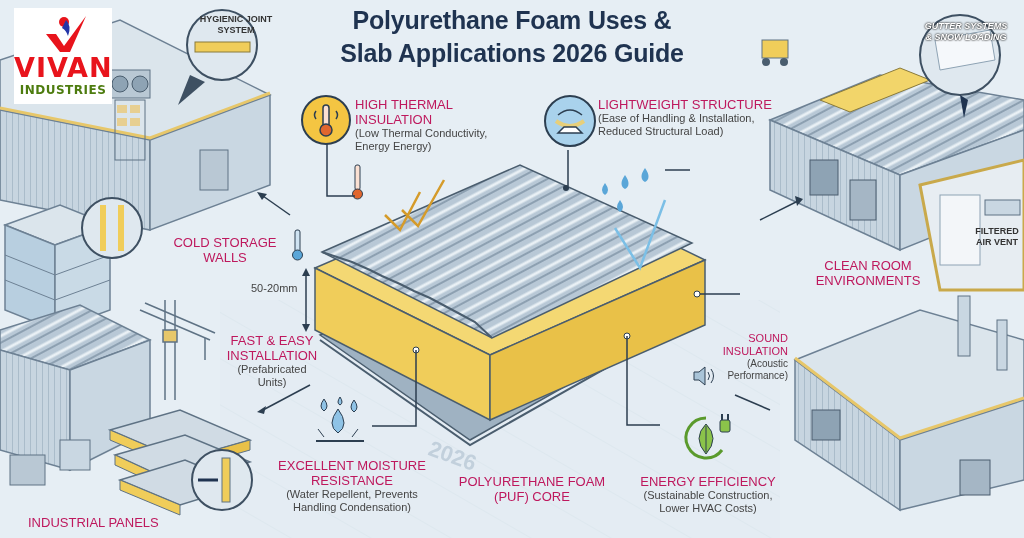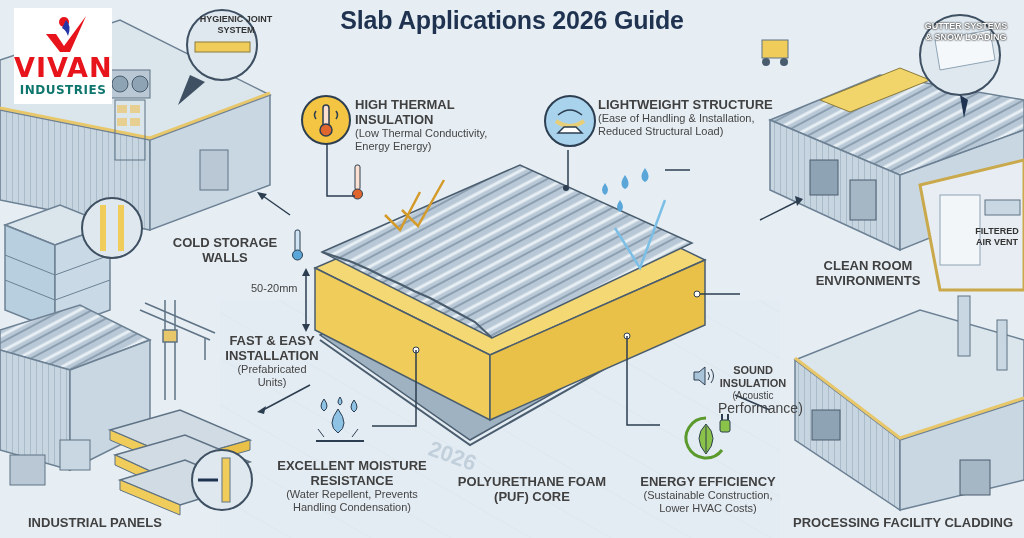--- a/index.html
+++ b/index.html
@@ -16,22 +16,22 @@
   .title {
     position: absolute; left: 300px; top: 4px; width: 424px;
     text-align: center; color: #1f3350; font-weight: bold;
     font-size: 25px; line-height: 33px; letter-spacing: -0.2px;
   }
   .logo {
     position: absolute; left: 14px; top: 8px; width: 98px; height: 96px;
     background: #fff; text-align: center;
   }
   .logo .brand { position: absolute; left: 0; top: 47px; width: 80px; color: #e8141c; font-weight: bold; font-size: 27px; letter-spacing: 1px; font-family: "DejaVu Sans", sans-serif; line-height: 26px; }
-  .logo .sub { position: absolute; left: 0; top: 74px; width: 98px; color: #0f766e; font-weight: bold; font-size: 12px; letter-spacing: 0.5px; line-height: 16px; font-family: "DejaVu Sans", sans-serif; }
-  .lbl-h { font-weight: bold; font-size: 13px; line-height: 15px; color: #404040; text-transform: uppercase; }
+  .logo .sub { position: absolute; left: 0; top: 74px; width: 98px; color: #4d7c0f; font-weight: bold; font-size: 12px; letter-spacing: 0.5px; line-height: 16px; font-family: "DejaVu Sans", sans-serif; }
+  .lbl-h { font-weight: normal; font-size: 13px; line-height: 15px; color: #be185d; text-transform: uppercase; }
   .lbl-s { font-size: 11px; line-height: 13px; color: #444; }
   .small-h { font-weight: bold; font-size: 9px; line-height: 11px; color: #333; }
   .center { text-align: center; }
   .icon-circle { position: absolute; border-radius: 50%; border: 2px solid #2c3e50; }
 </style>
 </head>
 <body>
 
 <div class="canvas">
 
@@ -210,25 +210,26 @@
     <svg class="abs" style="left:30px;top:6px" width="44" height="40" viewBox="0 0 44 40">
       <circle cx="20" cy="8" r="5" fill="#e8141c"></circle>
       <path d="M22,6 q6,6 2,16 q-2,-6 -6,-8z" fill="#2436a8"></path>
       <path d="M2,20 l10,0 l8,12 l22,-30 l-16,36 l-10,0z" fill="#e8141c"></path>
     </svg>
     <div class="brand">VIVAN</div>
     <div class="sub">INDUSTRIES</div>
   </div>
 
   <div class="title">
+    <div>Polyurethane Foam Uses &amp;</div>
     <div>Slab Applications 2026 Guide</div>
   </div>
 
   <div class="abs small-h center" style="left:196px;top:14px;width:80px;">HYGIENIC JOINT SYSTEM</div>
-  <div class="abs small-h center" style="left:916px;top:21px;width:100px;color:#fff;text-shadow:0 0 2px #333,0 0 2px #333;">
+  <div class="abs small-h center" style="left:916px;top:21px;width:100px;color:#fff;text-shadow:0 0 2px #333,0 0 2px #333;font-style:italic;">
     <div>GUTTER SYSTEMS</div>
     <div>&amp; SNOW LOADING</div>
   </div>
   <div class="abs small-h center" style="left:970px;top:226px;width:54px;">
     <div>FILTERED</div>
     <div>AIR VENT</div>
   </div>
 
   <div class="icon-circle" style="left:301px;top:95px;width:50px;height:50px;background:#f4c542;">
     <svg width="46" height="46" viewBox="0 0 46 46">
@@ -303,28 +304,27 @@
     <div class="lbl-h">ENERGY EFFICIENCY</div>
     <div class="lbl-s">(Sustainable Construction,</div>
     <div class="lbl-s">Lower HVAC Costs)</div>
   </div>
 
 
   <svg class="abs" style="left:692px;top:365px" width="26" height="22" viewBox="0 0 26 22">
     <path d="M2,7 l5,0 l6,-5 l0,18 l-6,-5 l-5,0z" fill="#a9c4d8" stroke="#2c3e50"></path>
     <path d="M16,7 q3,4 0,8 M19,4 q5,7 0,14" fill="none" stroke="#2c3e50"></path>
   </svg>
-  <div class="abs center" style="left:718px;top:364px;width:70px;">
+  <div class="abs center" style="left:718px;top:332px;width:70px;text-align:right;">
     <div class="lbl-h" style="font-size:11px;line-height:13px">SOUND</div>
     <div class="lbl-h" style="font-size:11px;line-height:13px">INSULATION</div>
     <div class="lbl-s" style="font-size:10px;line-height:12px">(Acoustic</div>
-    <div class="lbl-s" style="font-size:14px;line-height:12px">Performance)</div>
+    <div class="lbl-s" style="font-size:10px;line-height:12px">Performance)</div>
   </div>
 
   <div class="abs lbl-h center" style="left:808px;top:258px;width:120px;">
     <div>CLEAN ROOM</div>
     <div>ENVIRONMENTS</div>
   </div>
 
   <div class="abs lbl-h" style="left:28px;top:515px;">INDUSTRIAL PANELS</div>
-  <div class="abs lbl-h" style="left:793px;top:515px;">PROCESSING FACILITY CLADDING</div>
 
 </div>
 
 </body></html>

